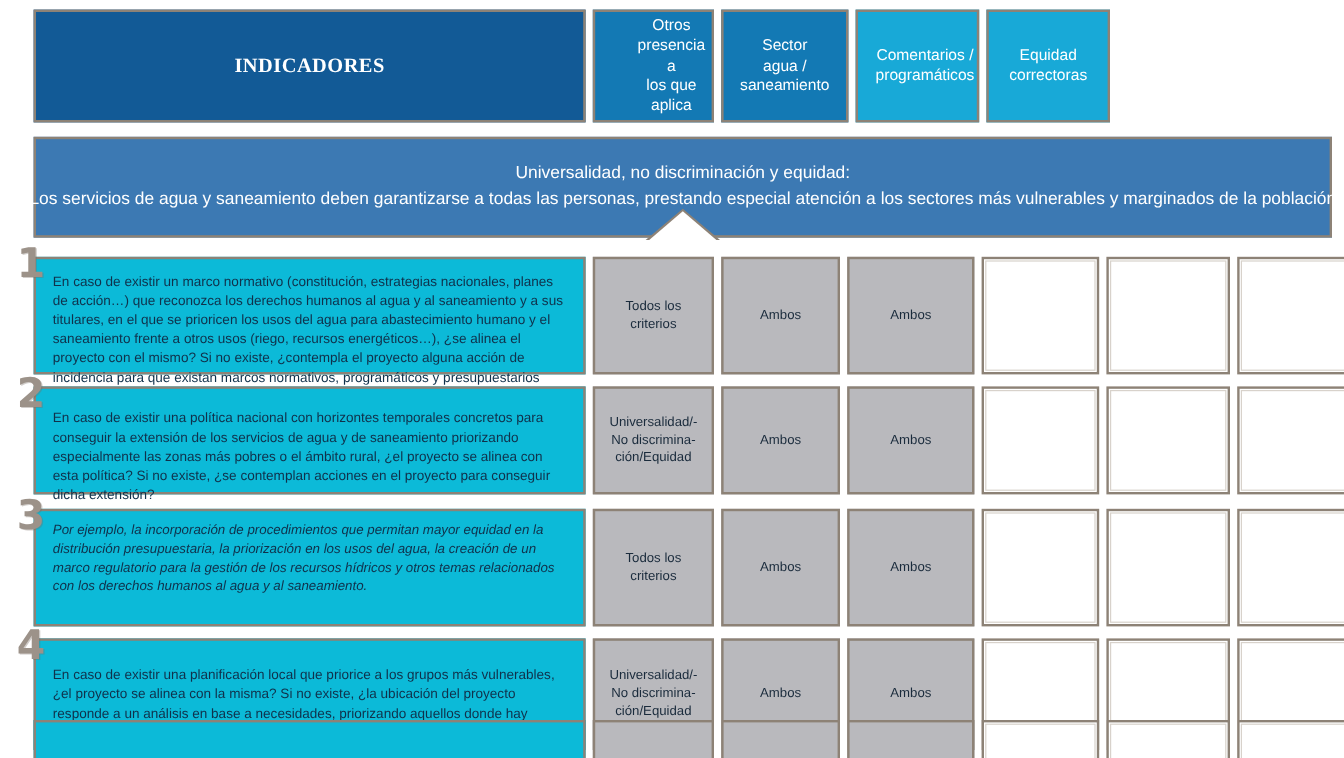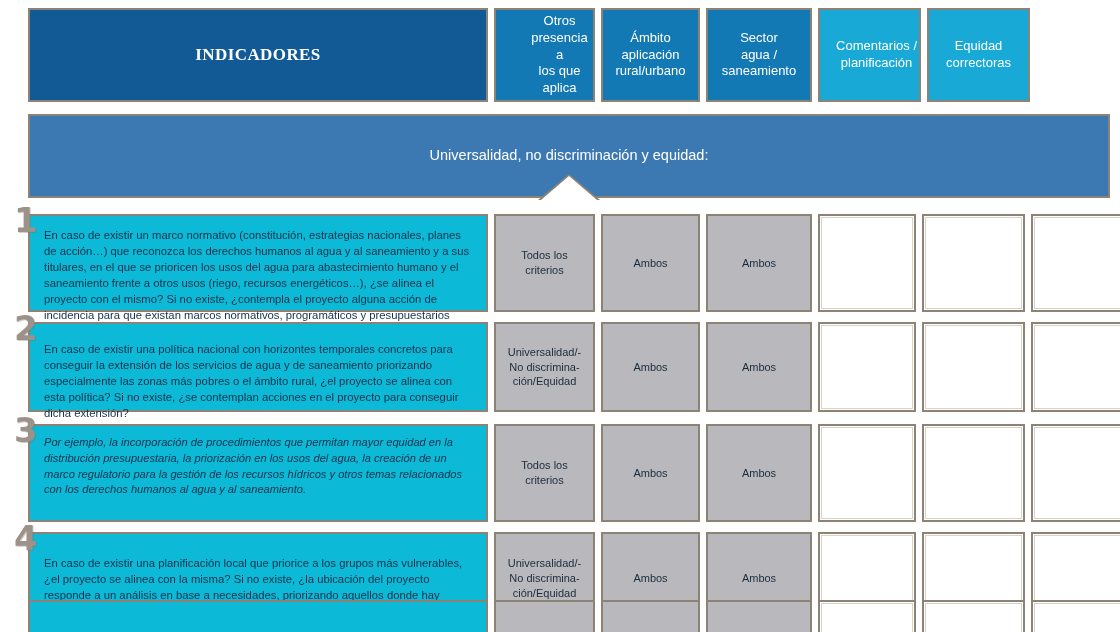--- a/index.html
+++ b/index.html
@@ -217,55 +217,49 @@
 
     <div class="hd hd-mid hd-w1">
       <div>
         <div>Otros</div>
         <div>presencia a</div>
         <div>los que</div>
         <div>aplica</div>
       </div>
     </div>
 
-    <div class="hd hd-mid hd-w2">
-      <div>
-        <div>Ámbito</div>
-        <div>aplicación</div>
-        <div>rural/urbano</div>
-      </div>
-    </div>
 
     <div class="hd hd-mid hd-w3">
       <div>
         <div>Sector</div>
         <div>agua /</div>
         <div>saneamiento</div>
       </div>
     </div>
 
 
     <div class="hd hd-light hd-w5">
       <div>
         <div>Comentarios /</div>
-        <div>planificación</div>
+        <div>programáticos</div>
       </div>
     </div>
 
     <div class="hd hd-light hd-w6">
       <div>
         <div>Equidad</div>
         <div>correctoras</div>
       </div>
     </div>
   </div>
 
   <div class="banner-wrap">
     <div class="banner">
       <div>Universalidad, no discriminación y equidad:</div>
+      <div class="banner-line2">Los servicios de agua y saneamiento deben garantizarse a todas las personas, prestando especial atención a los sectores más vulnerables y marginados de la población</div>
     </div>
     <div class="banner-notch-edge"></div>
     <div class="banner-notch"></div>
   </div>
 
   <div class="row row-1">
     <div class="c-ind">
       <span class="num">1</span>
       <p>En caso de existir un marco normativo (constitución, estrategias nacionales, planes de acción…) que reconozca los derechos humanos al agua y al saneamiento y a sus titulares, en el que se prioricen los usos del agua para abastecimiento humano y el saneamiento frente a otros usos (riego, recursos energéticos…), ¿se alinea el proyecto con el mismo? Si no existe, ¿contempla el proyecto alguna acción de incidencia para que existan marcos normativos, programáticos y presupuestarios enfocados a garantizar los derechos al agua y al saneamiento?</p>
     </div>

